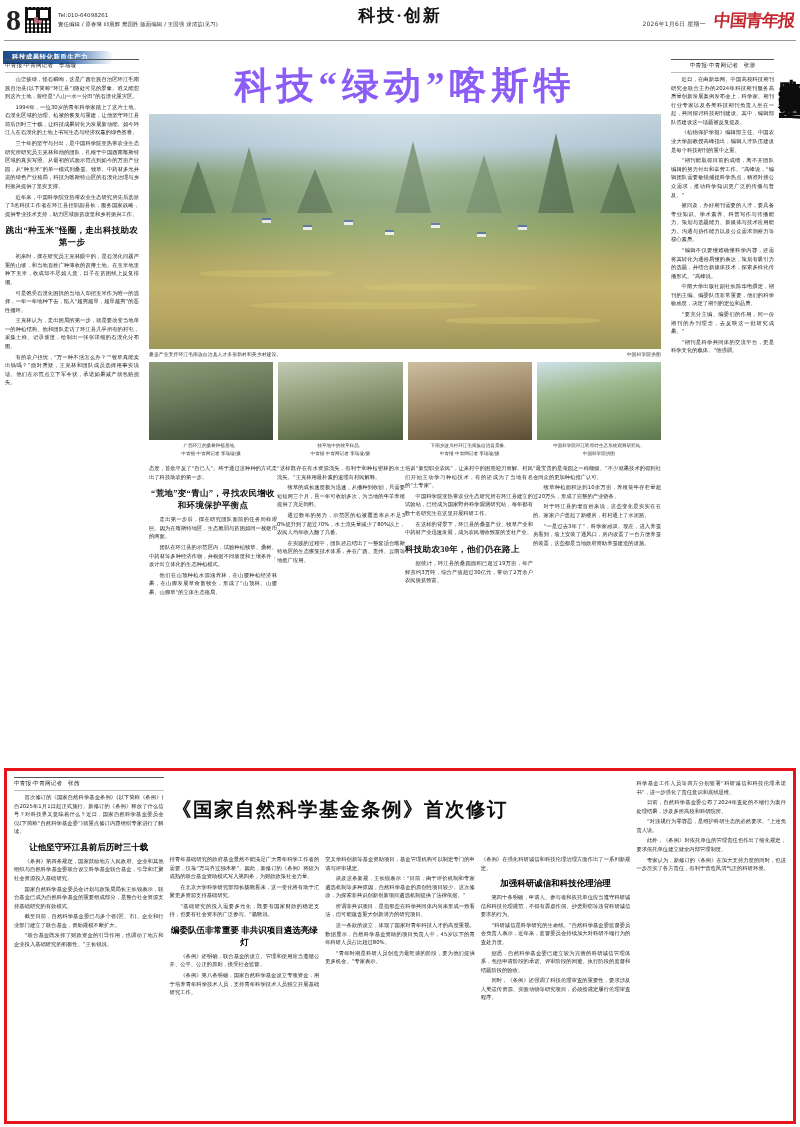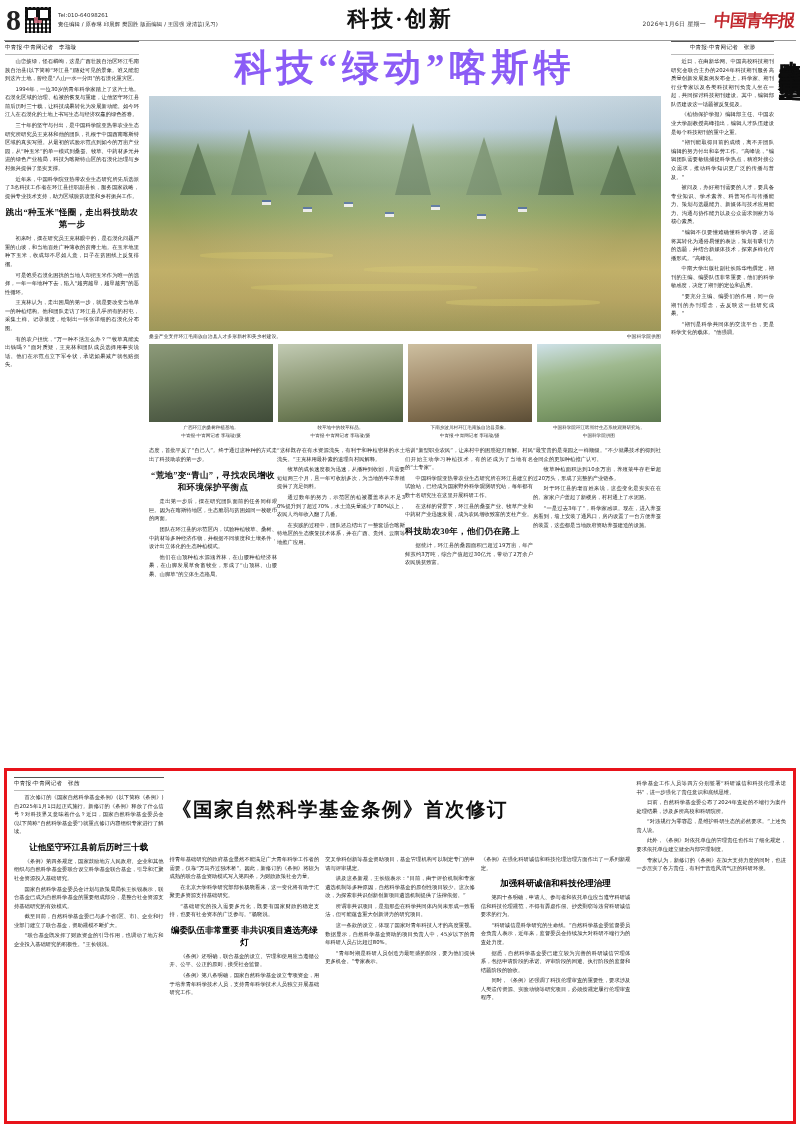--- a/index.html
+++ b/index.html
@@ -41,21 +41,21 @@
     position: absolute; left: 9px; top: 10px; width: 8px; height: 6px;
     background: #d06a7a; opacity: .85;
   }
   .imprint { font-size: 5.4px; line-height: 1.75; color: #2a2a2a; }
   .imprint .tel { letter-spacing: .1px; }
   .imprint .eds { letter-spacing: .1px; }
   .section-title {
     position: absolute; left: 0; right: 0; top: 4px;
     text-align: center;
     font-family: "Liberation Serif", serif;
-    font-size: 22px; font-weight: 700; color: #111;
+    font-size: 17px; font-weight: 700; color: #111;
     letter-spacing: 2px;
     pointer-events: none;
   }
   .masthead-right {
     margin-left: auto; display: flex; align-items: flex-end; gap: 8px;
   }
   .issue-date { font-size: 6px; color: #333; padding-bottom: 3px; letter-spacing: .2px; }
   .paper-logo {
     font-family: "Liberation Serif", serif;
     font-size: 17px; font-weight: 700; color: #c1272d;
@@ -225,20 +225,25 @@
       <div class="eds">责任编辑 / 原春琳  邱晨辉  樊国胜   版面编辑 / 王国强  逯清苡(见习)</div>
     </div>
     <div class="section-title">科技·创新</div>
     <div class="masthead-right">
       <div class="issue-date">2026年1月6日 星期一</div>
       <div class="paper-logo">中国青年报</div>
     </div>
   </div>
   <div class="rule-main"></div>
 
+  <div class="banner-row">
+    <span class="banner">
+      <span class="banner-text">科技成果转化新质生产力</span>
+    </span>
+  </div>
 
   <div class="body-wrap">
     <div class="top-area">
 
       <div class="col-left">
         <div class="byline">中青报·中青网记者　李瑞璇</div>
         <p class="ptext">山峦披绿，怪石嶙峋，这是广西壮族自治区环江毛南族自治县(以下简称“环江县”)随处可见的景象。谁又能想到这片土地，曾经是“八山一水一分田”的石漠化重灾区。</p>
         <p class="ptext">1994年，一位30岁的青年科学家踏上了这片土地。石漠化区域的治理、植被的恢复与重建，让他坚守环江县前后历时三十载，让科技成果转化为发展新动能。如今环江人在石漠化的土地上书写生态与经济双赢的绿色答卷。</p>
         <p class="ptext">三十年的坚守与付出，是中国科学院亚热带农业生态研究所研究员王克林和他的团队，扎根于中国西南喀斯特区域的真实写照。从最初的试验示范点到如今的万亩产业园，从“种玉米”的单一模式到桑蚕、牧草、中药材多元并进的绿色产业格局，科技为喀斯特山区的石漠化治理与乡村振兴提供了坚实支撑。</p>
         <p class="ptext">近年来，中国科学院亚热带农业生态研究所先后选派了3名科技工作者在环江县挂职副县长，服务国家战略，提供专业技术支持，助力区域脱贫攻坚和乡村振兴工作。</p>

